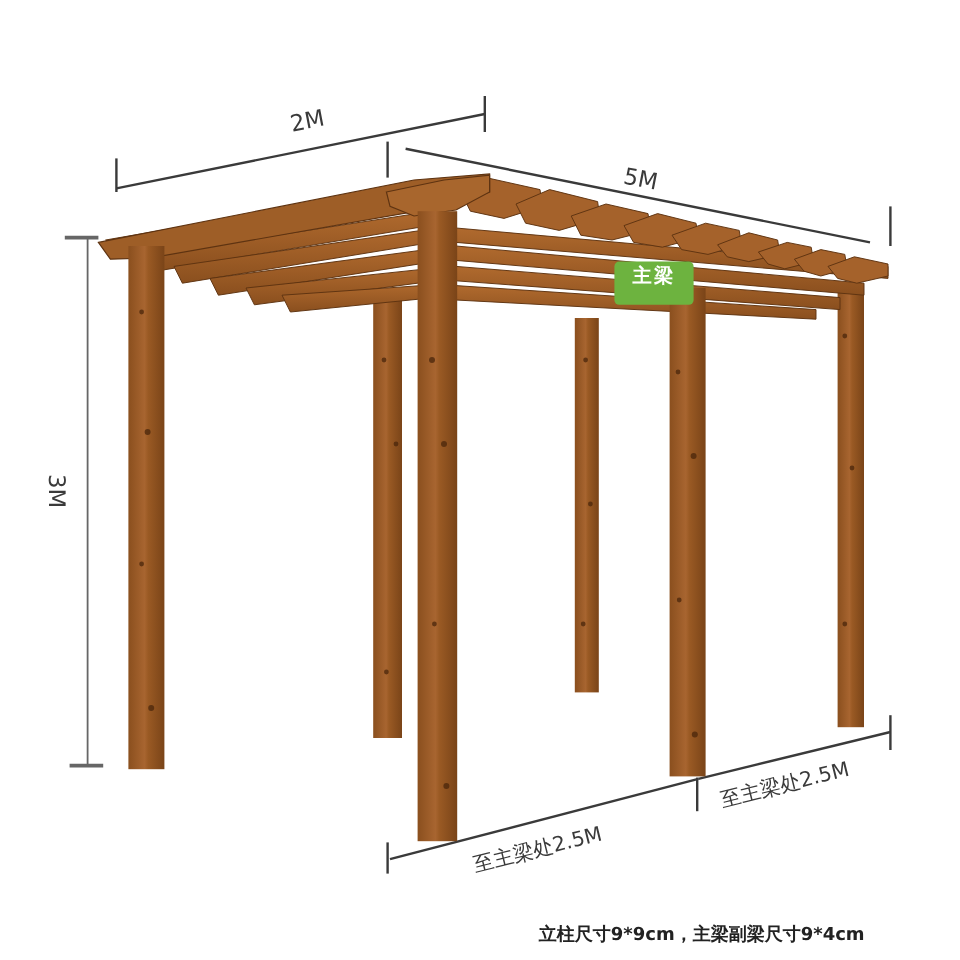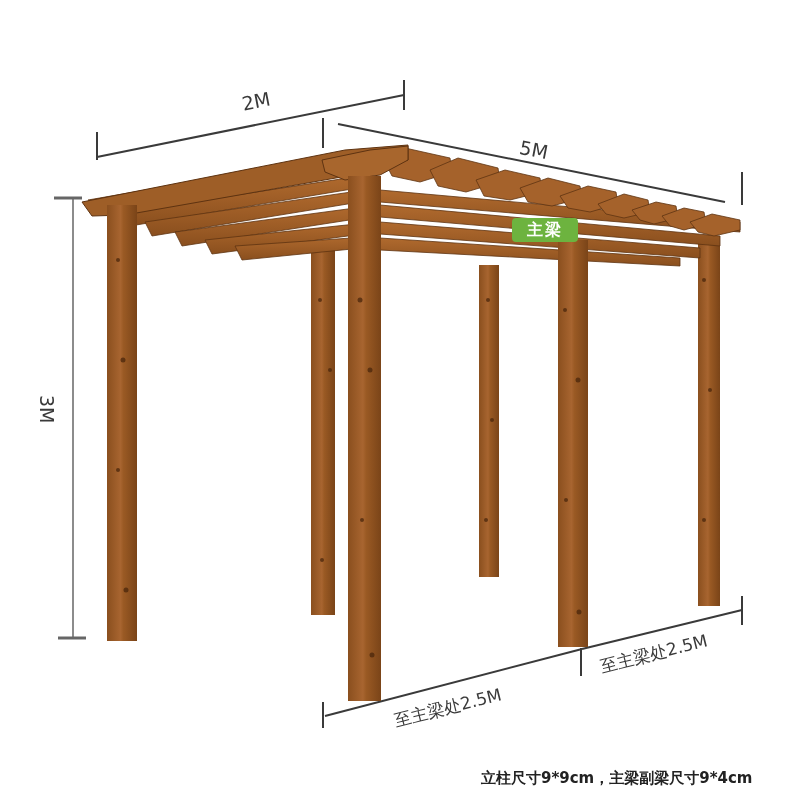--- a/index.html
+++ b/index.html
@@ -1,25 +1,25 @@
 <!DOCTYPE html>
 <html><head>
 <meta charset="utf-8">
 <style>
   html, body { margin: 0; padding: 0; background: #ffffff; }
   body { width: 800px; height: 800px; position: relative; overflow: hidden;
          font-family: "DejaVu Sans", "Liberation Sans", sans-serif; }
   #stage { position: absolute; left: 0; top: 0; width: 800px; height: 800px; }
   .dim-label { position: absolute; color: #3a3a3a; font-size: 19px; white-space: nowrap;
                transform-origin: 0 0; }
-  .badge { position: absolute; left: 512px; top: 218px; width: 66px; height: 24px;
+  .badge { position: absolute; left: 512px; top: 218px; width: 66px; height: 36px;
            background: #6db33f; border-radius: 4px; color: #ffffff; font-weight: bold;
            font-size: 16px; line-height: 24px; text-align: center; letter-spacing: 2px; }
   .footer-note { position: absolute; left: 449px; top: 769px; font-size: 15px; font-weight: bold;
-                 color: #222222; white-space: nowrap; margin-left: 32px; }
+                 color: #222222; white-space: nowrap; }
 </style>
 </head>
 <body>
 
 <div id="stage">
 <svg width="800" height="800" viewBox="0 0 800 800">
   <defs>
     <linearGradient id="postGrad" x1="0" x2="1" y1="0" y2="0">
       <stop offset="0" stop-color="#8a4f1e"></stop>
       <stop offset="0.45" stop-color="#a86530"></stop>

